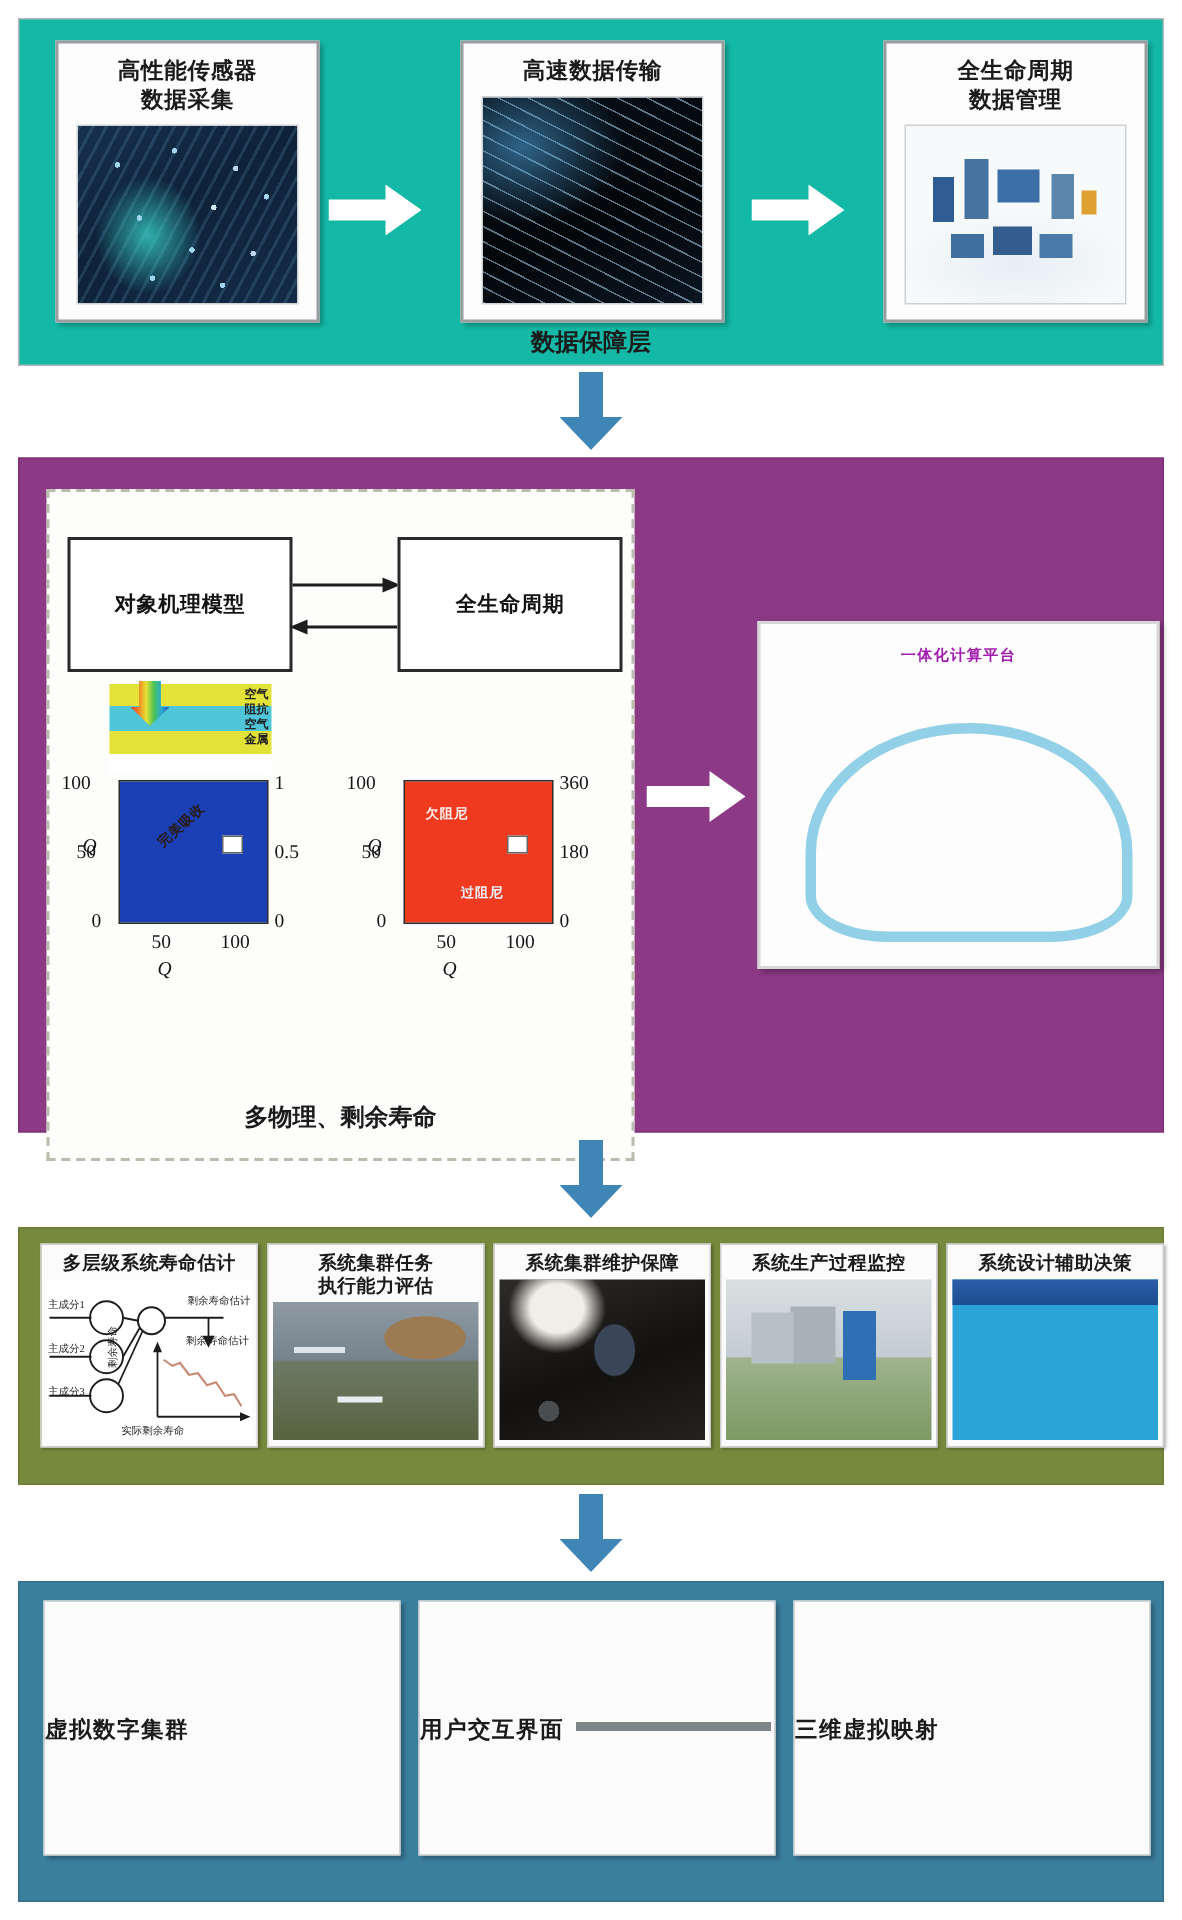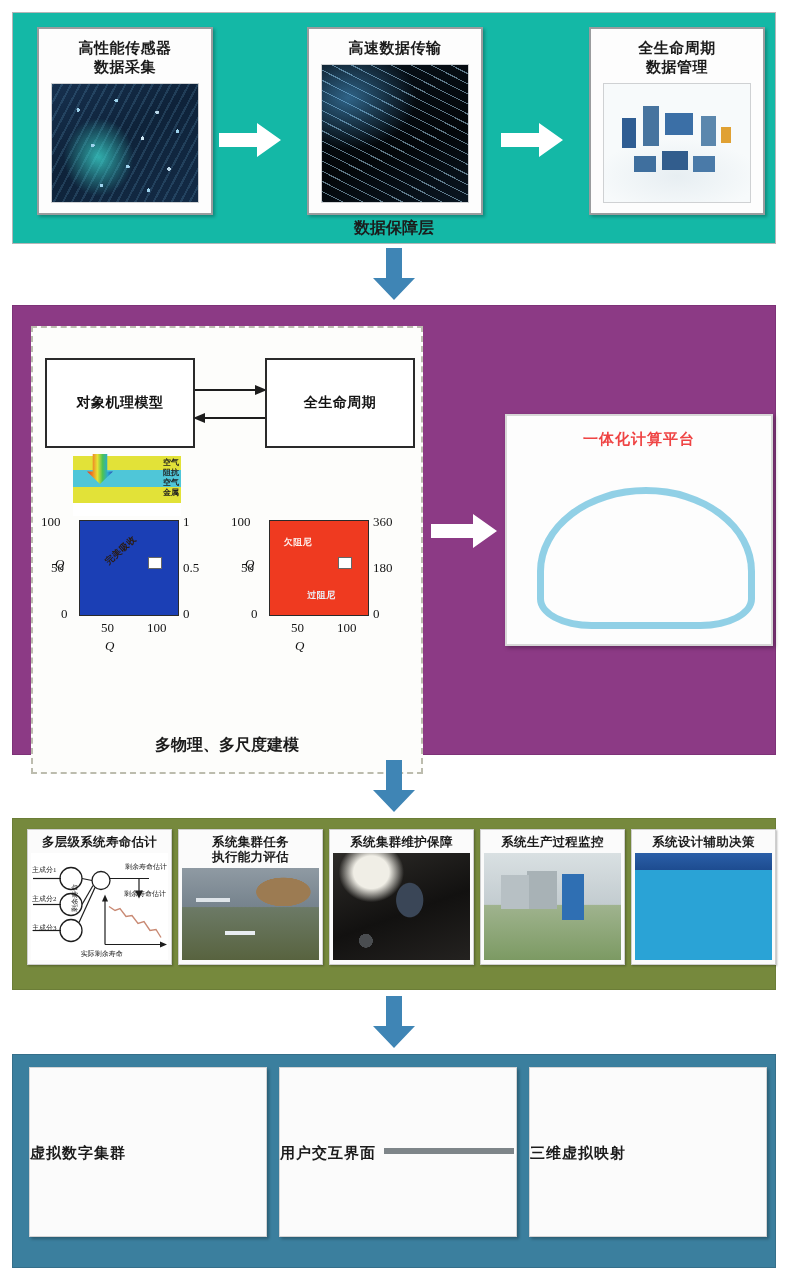--- a/index.html
+++ b/index.html
@@ -164,21 +164,21 @@
     position: absolute; bottom: 16px; left: 0; width: 100%;
     text-align: center; font-size: 16px; font-weight: 700; color: #1b1b1b;
   }
 
   #compute-card {
     position: absolute; left: 492px; top: 108px; width: 268px; height: 232px;
     background: #fdfdfd; border: 2px solid #d7d7d7;
     box-shadow: 2px 2px 4px rgba(0,0,0,.3);
     display: flex; flex-direction: column; align-items: center;
   }
-  #compute-card .ttl { font-size: 15px; font-weight: 700; color: #ef4444; padding: 14px 0 10px; letter-spacing: 1px; }
+  #compute-card .ttl { font-size: 10px; font-weight: 700; color: #a21caf; padding: 14px 0 10px; letter-spacing: 1px; }
   #compute-card .pic { width: 244px; flex: 1; margin-bottom: 12px; }
   .pic-cloud {
     position: relative;
     background:
       repeating-linear-gradient(0deg, rgba(150,200,235,.14) 0 1px, rgba(0,0,0,0) 1px 6px),
       repeating-linear-gradient(90deg, rgba(150,200,235,.10) 0 1px, rgba(0,0,0,0) 1px 9px),
       linear-gradient(145deg,#0b1a33 0%, #07142a 55%, #0d2murky 100%),
       linear-gradient(145deg,#0b1a33 0%, #07142a 100%);
   }
   .pic-cloud::after {
@@ -430,21 +430,21 @@
         <span class="ax" style="left:22px;top:150px;">0</span>
         <span class="ax" style="left:144px;top:58px;">360</span>
         <span class="ax" style="left:144px;top:104px;">180</span>
         <span class="ax" style="left:144px;top:150px;">0</span>
         <span class="ax" style="left:62px;top:164px;">50</span>
         <span class="ax" style="left:108px;top:164px;">100</span>
         <span class="axq" style="left:66px;top:182px;">Q</span>
         <span class="axq" style="left:16px;top:100px;">Q</span>
       </div>
 
-      <div id="model-caption">多物理、多尺度建模</div>
+      <div id="model-caption">多物理、剩余寿命</div>
     </div>
 
     <div id="warrow-model">
       <svg viewBox="0 0 66 34">
           <polygon points="0,10 42,10 42,0 66,17 42,34 42,24 0,24" fill="#ffffff"></polygon>
         </svg>
     </div>
 
     <div id="compute-card">
       <div class="ttl">一体化计算平台</div>

